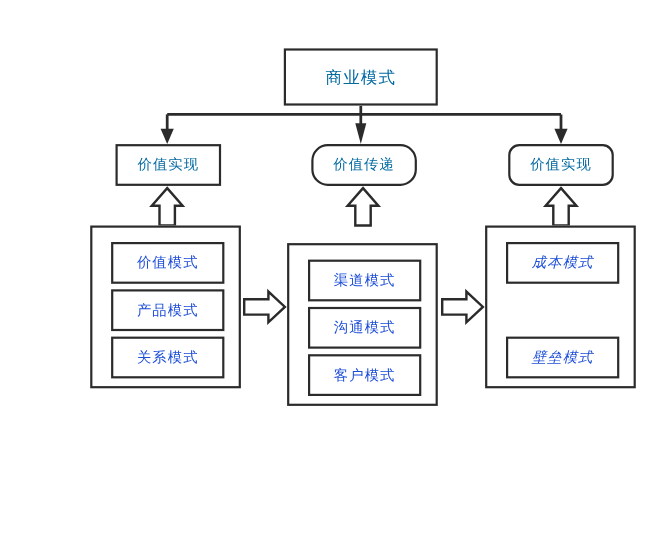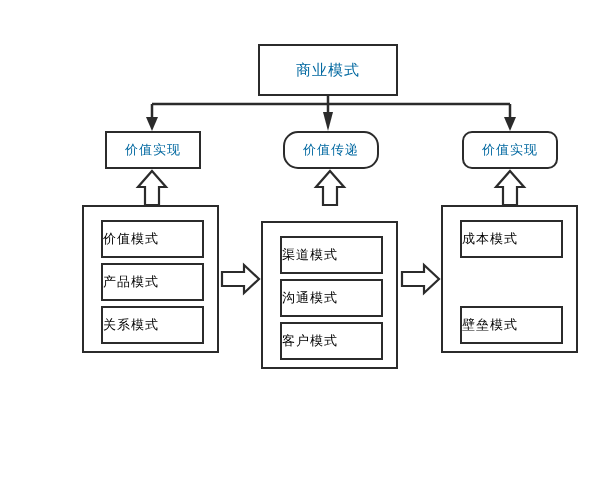--- a/index.html
+++ b/index.html
@@ -49,35 +49,35 @@
     position: absolute;
     box-sizing: border-box;
     background: #ffffff;
     border: 2px solid #2b2b2b;
     width: 137px;
     height: 148px;
     top: 205px;
   }
   .group-left  { left: 82px; }
   .group-mid   { left: 261px; margin-top: 16px; }
-  .group-right { left: 441px; }
+  .group-right { left: 441px; font-style: italic; }
 
   .leaf {
     position: absolute;
     box-sizing: border-box;
     left: 17px;
     width: 103px;
     height: 38px;
     background: #ffffff;
     border: 2px solid #2b2b2b;
     display: flex;
     align-items: center;
-    justify-content: flex-start;
+    justify-content: center;
     font-size: 13px;
-    color: #000000;
+    color: #1d4ed8;
     letter-spacing: 1px;
     white-space: nowrap;
   }
   .leaf-0 { top: 13px; }
   .leaf-1 { top: 56px; }
   .leaf-2 { top: 99px; }
 
   .svg-layer {
     position: absolute;
     left: 0;

